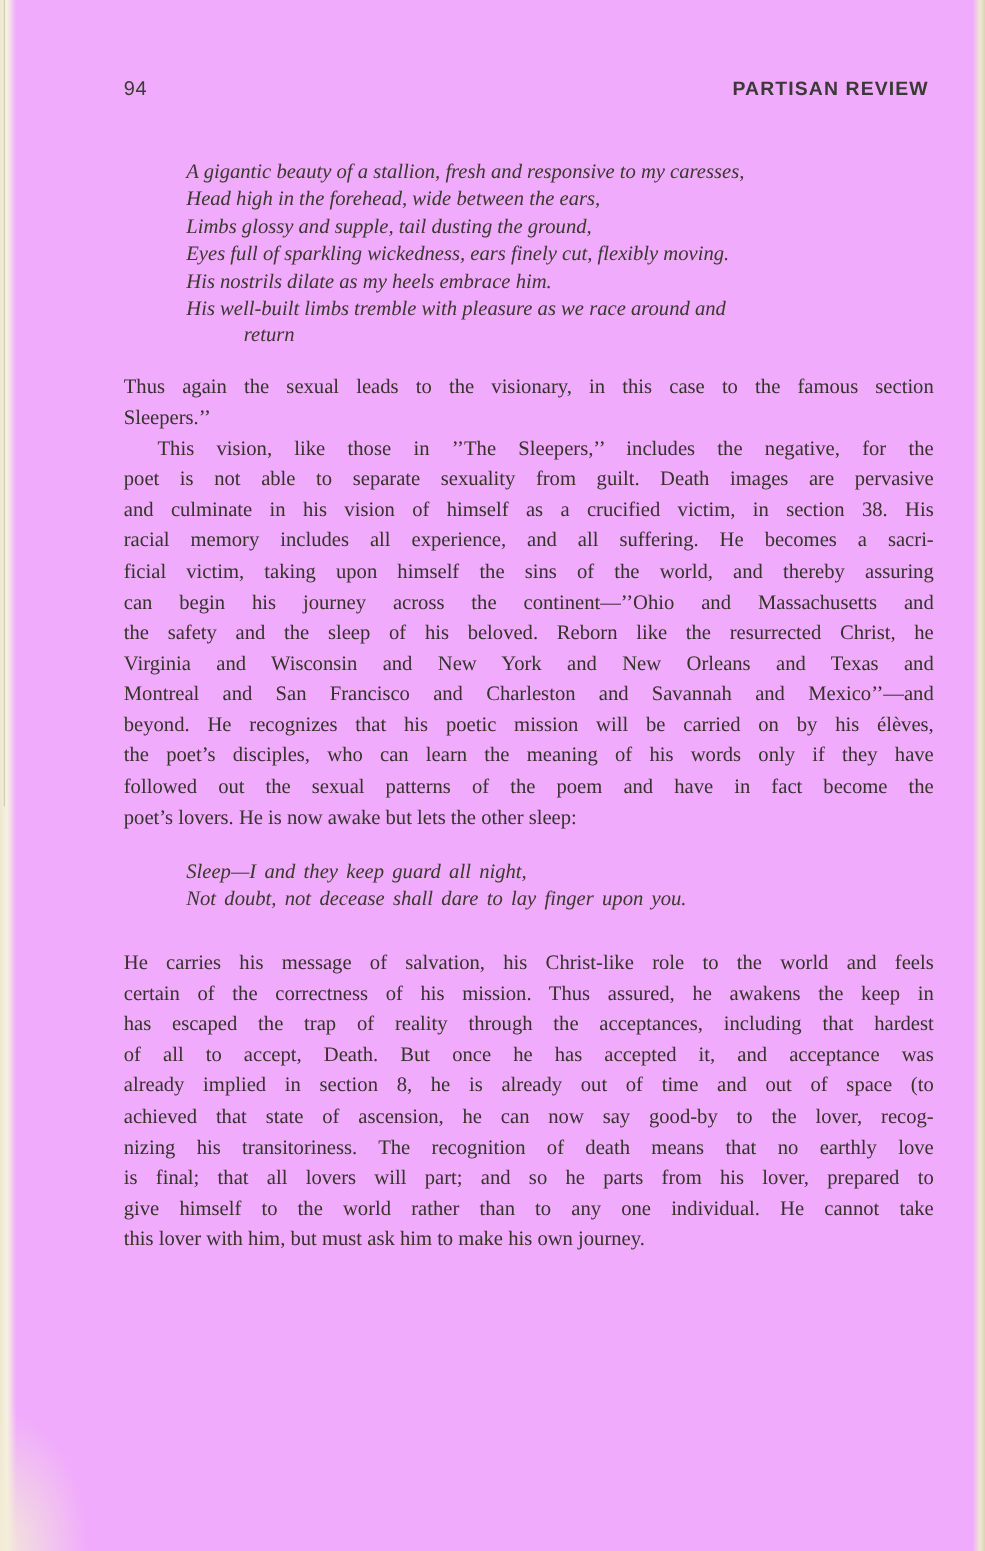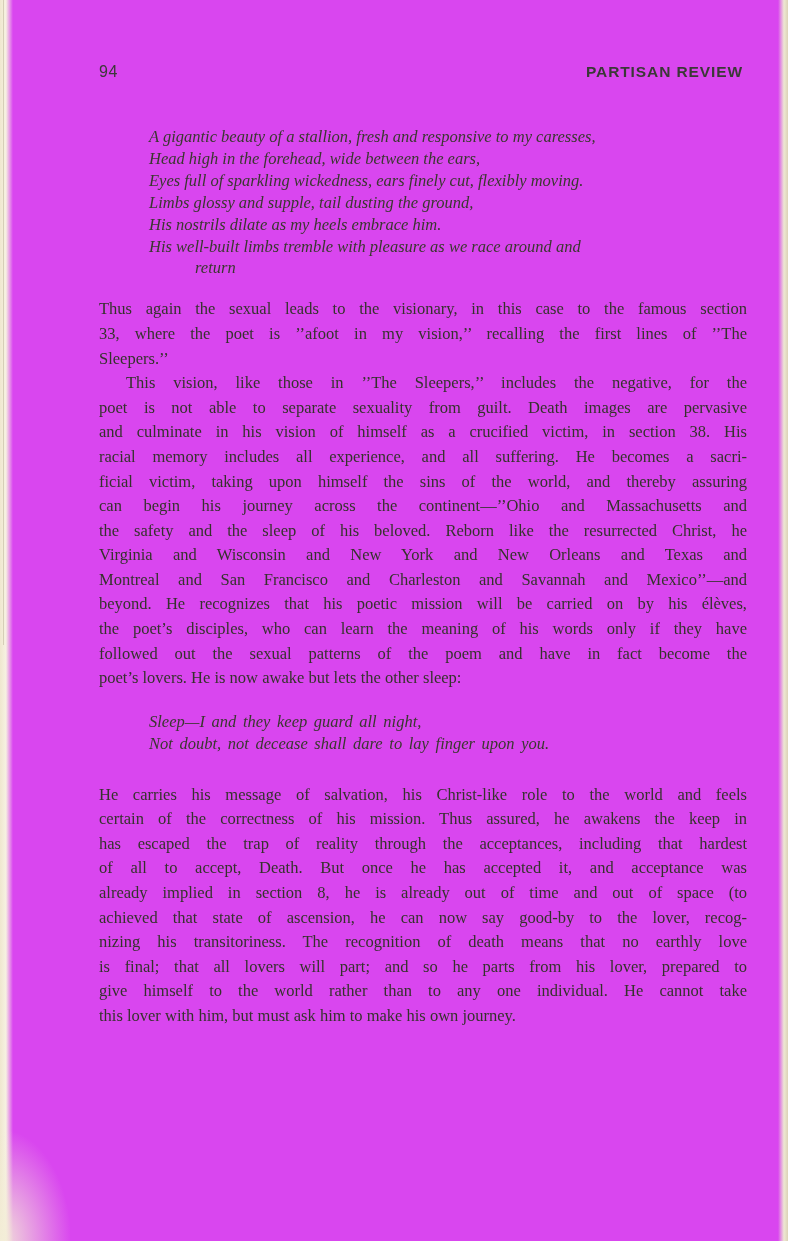--- a/index.html
+++ b/index.html
@@ -5,21 +5,21 @@
   html, body { margin: 0; padding: 0; }
   body {
     width: 788px; height: 1241px;
     background: #fcfcf8;
     font-family: "Liberation Serif", serif;
     overflow: hidden;
   }
   .page {
     position: relative;
     width: 788px; height: 1241px;
-    background: #d946ef;
+    background: #f0abfc;
     color: #35332c;
     overflow: hidden;
   }
   
   .edge-left {
     position: absolute; left: 0; top: 0; bottom: 0; width: 13px;
     background: linear-gradient(90deg, #efe7cf 0%, #f6f1e1 45%, rgba(252,252,248,0) 100%);
   }
   .edge-left::after {
     content: ""; position: absolute; left: 3px; top: 0; height: 52%;
@@ -77,29 +77,28 @@
 
   <div class="running-head" data-name="running-head">
     <span class="page-number" data-name="page-number">94</span>
     <span class="journal-title" data-name="journal-title">PARTISAN REVIEW</span>
   </div>
 
   <div class="text-column" data-name="page-body">
       <div class="verse" data-name="stallion-verse-quote">
         <div class="verse-line" data-name="verse-line">A gigantic beauty of a stallion, fresh and responsive to my caresses,</div>
         <div class="verse-line" data-name="verse-line">Head high in the forehead, wide between the ears,</div>
+        <div class="verse-line" data-name="verse-line">Limbs glossy and supple, tail dusting the ground,</div>
         <div class="verse-line" data-name="verse-line">Eyes full of sparkling wickedness, ears finely cut, flexibly moving.</div>
-        <div class="verse-line" data-name="verse-line">Limbs glossy and supple, tail dusting the ground,</div>
         <div class="verse-line" data-name="verse-line">His nostrils dilate as my heels embrace him.</div>
         <div class="verse-line" data-name="verse-line">His well-built limbs tremble with pleasure as we race around and</div>
         <div class="verse-line vindent" data-name="verse-line">return</div>
       </div>
       <div class="prose" data-name="paragraph-thus-again">
         <div class="prose-line" data-name="prose-line">Thus again the sexual leads to the visionary, in this case to the famous section</div>
-        <div class="prose-line" data-name="prose-line">33, where the poet is ’’afoot in my vision,’’ recalling the first lines of ’’The</div>
         <div class="prose-line last" data-name="prose-line">Sleepers.’’</div>
       </div>
       <div class="prose" data-name="paragraph-this-vision">
         <div class="prose-line findent" data-name="prose-line">This vision, like those in ’’The Sleepers,’’ includes the negative, for the</div>
         <div class="prose-line" data-name="prose-line">poet is not able to separate sexuality from guilt. Death images are pervasive</div>
         <div class="prose-line" data-name="prose-line">and culminate in his vision of himself as a crucified victim, in section 38. His</div>
         <div class="prose-line" data-name="prose-line">racial memory includes all experience, and all suffering. He becomes a sacri-</div>
         <div class="prose-line" data-name="prose-line">ficial victim, taking upon himself the sins of the world, and thereby assuring</div>
         <div class="prose-line" data-name="prose-line">can begin his journey across the continent—’’Ohio and Massachusetts and</div>
         <div class="prose-line" data-name="prose-line">the safety and the sleep of his beloved. Reborn like the resurrected Christ, he</div>

